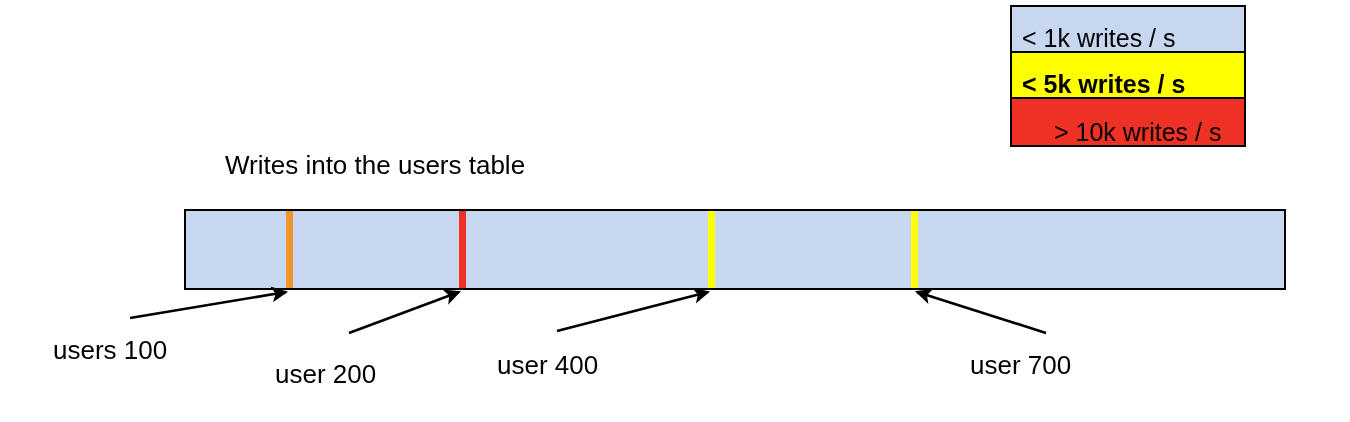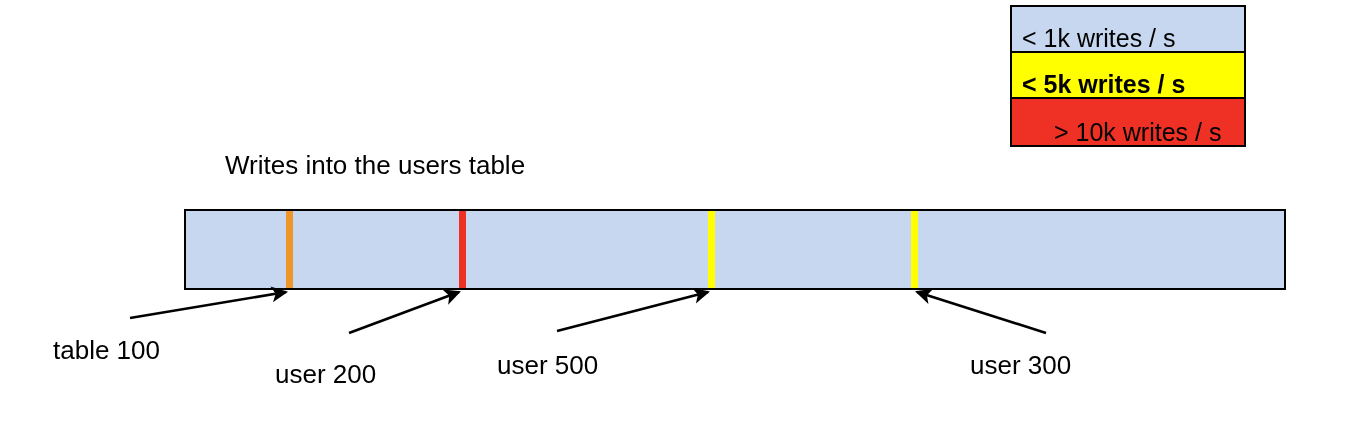--- a/index.html
+++ b/index.html
@@ -126,18 +126,18 @@
       </marker>
     </defs>
     <g stroke="#000000" stroke-width="2.6" fill="none" marker-end="url(#ah)">
       <line x1="130" y1="318" x2="286" y2="292"></line>
       <line x1="349" y1="333" x2="459" y2="292"></line>
       <line x1="557" y1="331" x2="708" y2="292"></line>
       <line x1="1046" y1="333" x2="917" y2="292"></line>
     </g>
   </svg>
 
-  <div class="anno-label" style="left: 53px; top: 337px;">table 100</div>
+  <div class="anno-label" style="left: 53px; top: 337px;">users 100</div>
   <div class="anno-label" style="left: 275px; top: 352px; margin-top: 9px;">user 200</div>
-  <div class="anno-label" style="left: 497px; top: 352px;">user 500</div>
-  <div class="anno-label" style="left: 970px; top: 352px;">user 300</div>
+  <div class="anno-label" style="left: 497px; top: 352px;">user 400</div>
+  <div class="anno-label" style="left: 970px; top: 352px;">user 700</div>
 
 </div>
 
 </body></html>

